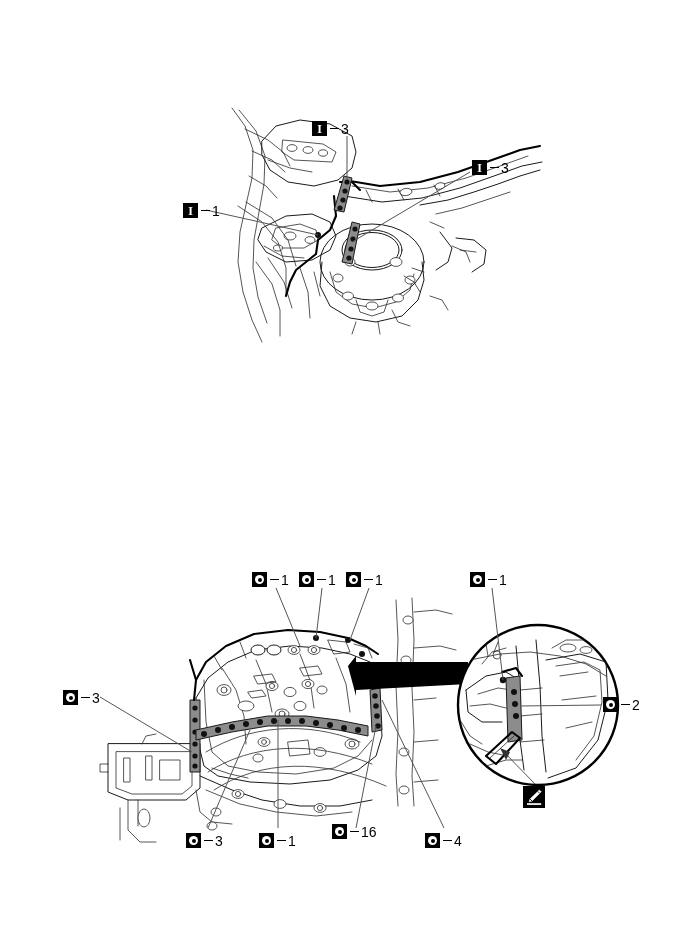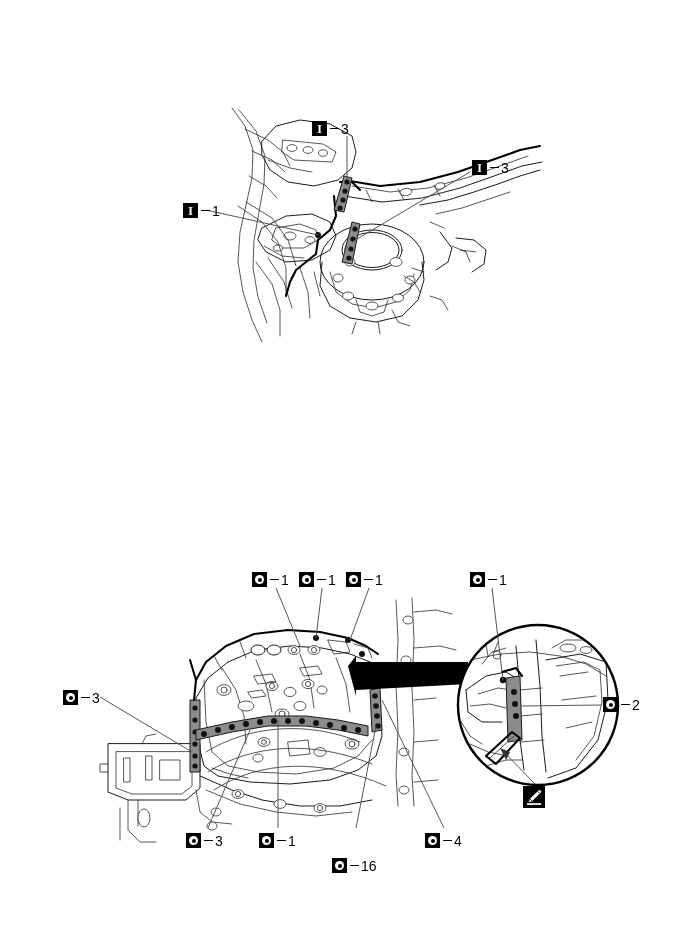--- a/index.html
+++ b/index.html
@@ -443,21 +443,21 @@
   </div>
 
   <div class="callout" style="left:259px;top:833px;">
     <span class="badge ring">
         <span class="g"></span>
       </span>
     <span class="dash"></span>
     <span class="num">1</span>
   </div>
 
-  <div class="callout" style="left:332px;top:858px;justify-content:flex-end;">
+  <div class="callout" style="left:332px;top:824px;justify-content:flex-end;">
     <span class="badge ring">
         <span class="g"></span>
       </span>
     <span class="dash"></span>
     <span class="num">16</span>
   </div>
 
   <div class="callout" style="left:425px;top:833px;">
     <span class="badge ring">
         <span class="g"></span>

